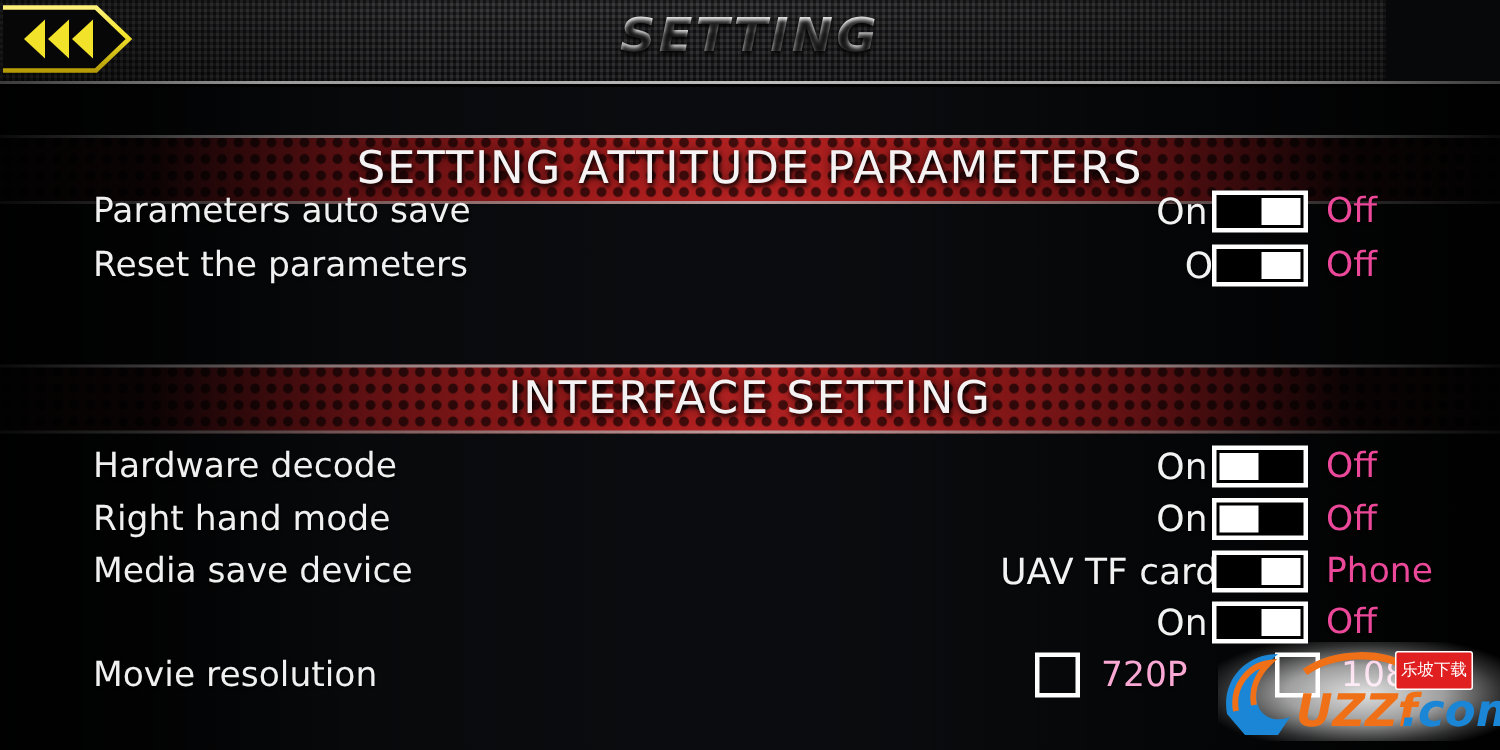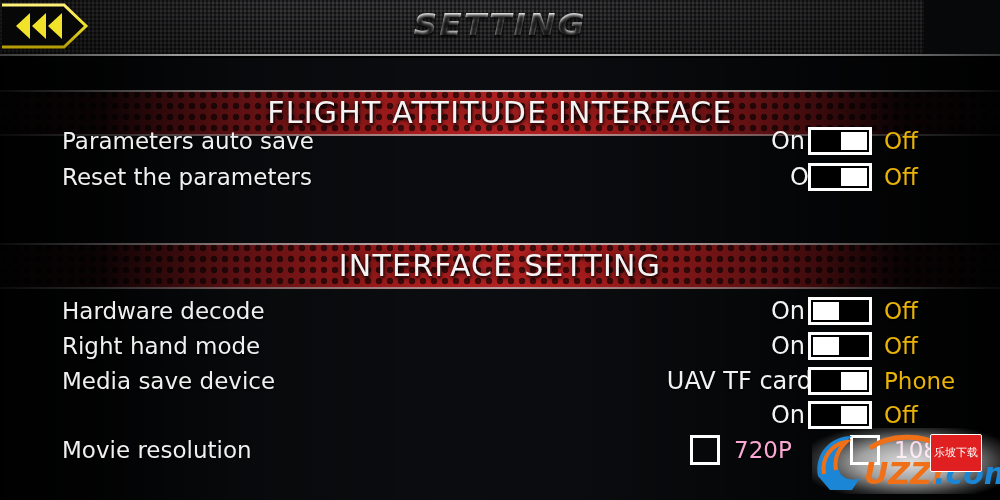--- a/index.html
+++ b/index.html
@@ -168,21 +168,21 @@
     font-family: "DejaVu Sans", sans-serif;
     text-shadow: 0 1px 2px rgba(0,0,0,0.95);
   }
   .opt-right {
     position: absolute;
     top: 0; height: 34px;
     line-height: 34px;
     left: 884px;
     text-align: left;
     font-size: 23px;
-    color: #eab308;
+    color: #ec4899;
     white-space: nowrap;
     font-family: "DejaVu Sans", sans-serif;
     text-shadow: 0 1px 2px rgba(0,0,0,0.95);
   }
 
   
   .toggle {
     position: absolute;
     left: 808px; top: 3px;
     width: 64px; height: 28px;
@@ -242,21 +242,21 @@
     background: radial-gradient(ellipse at 52% 52%, rgba(255,255,255,0.88) 0%, rgba(255,255,255,0.62) 38%, rgba(255,255,255,0.18) 66%, rgba(255,255,255,0) 82%);
   }
   .wm-inner { position: absolute; left: 0; top: 0; }
   .wm-badge {
     position: absolute;
     left: 118px; top: 6px;
     background: #e02020;
     color: #fff;
     font-size: 11px;
     line-height: 14px;
-    padding: 11px 3px;
+    padding: 5px 3px;
     border: 1px solid #ffffff;
     border-radius: 2px;
     letter-spacing: 0px;
     font-family: "DejaVu Sans", sans-serif;
     white-space: nowrap;
   }
 </style>
 </head>
 <body>
 
@@ -284,21 +284,21 @@
   <div class="topbar-underline2"></div>
 
   <div class="body-area">
     <div class="mesh-vignette"></div>
   </div>
 
   <div class="section-band" style="top:90px;">
     <div class="band-bg"></div>
     <div class="band-edge-top"></div>
     <div class="band-edge-bottom"></div>
-    <div class="band-title">FLIGHT ATTITUDE INTERFACE</div>
+    <div class="band-title">SETTING ATTITUDE PARAMETERS</div>
   </div>
 
   <div class="row" style="top:124px;">
     <div class="row-label">Parameters auto save</div>
     <div class="opt-left">On</div>
     <div class="toggle state-right">
       <div class="knob"></div>
     </div>
     <div class="opt-right">Off</div>
   </div>

